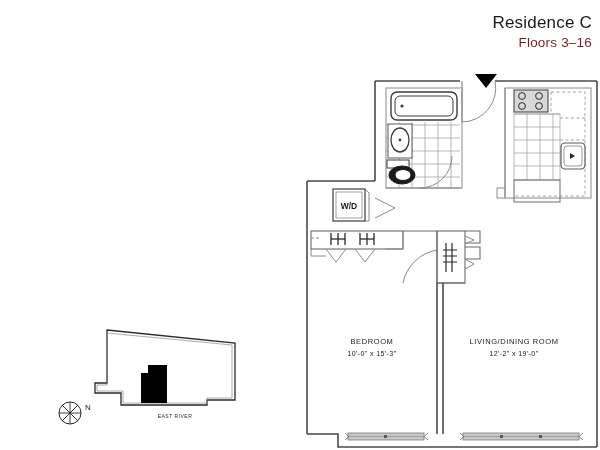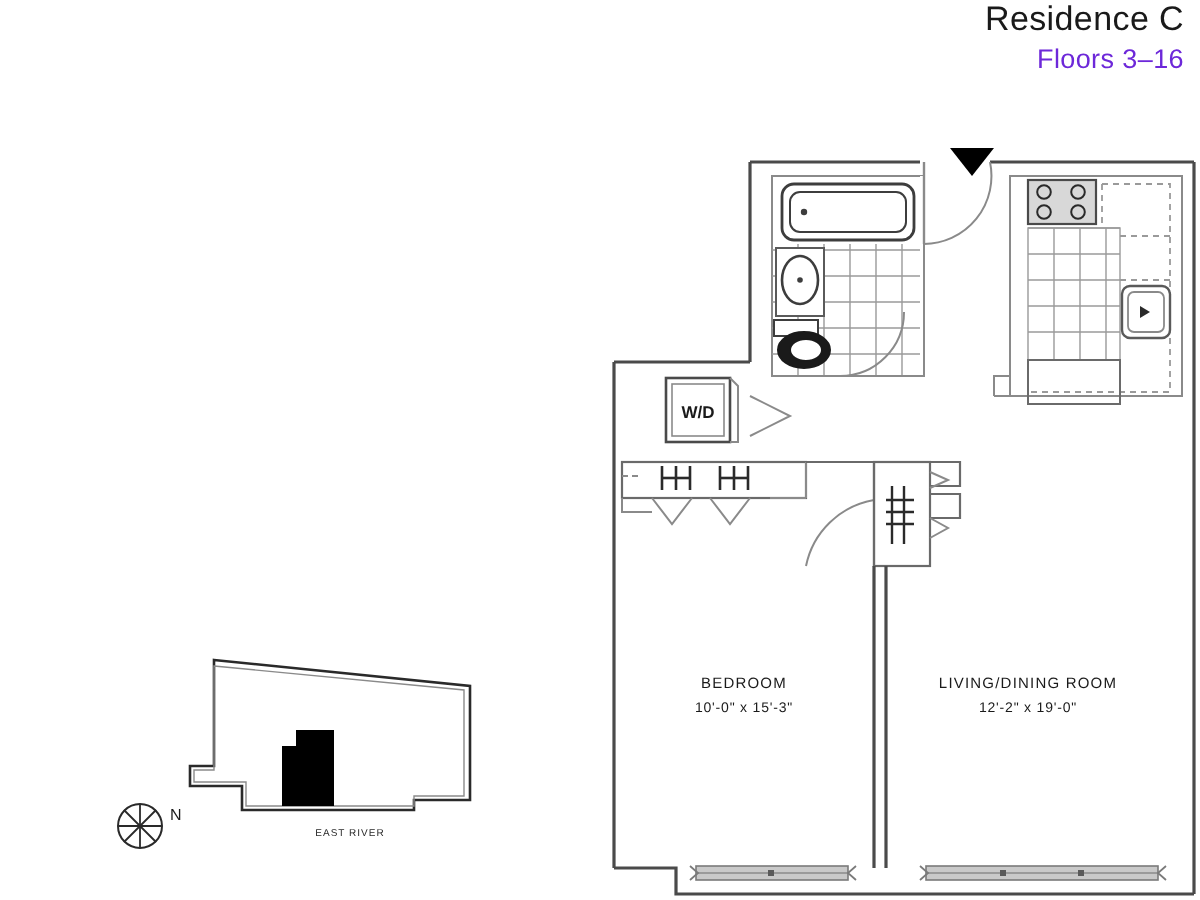--- a/index.html
+++ b/index.html
@@ -7,24 +7,24 @@
     width:600px;height:450px;background:#ffffff;
     font-family:"Liberation Sans",sans-serif;
     position:relative;overflow:hidden;
   }
   .header{
     position:absolute;top:0;right:8px;width:400px;
     text-align:right;
   }
   .title{
     font-size:17px;color:#1a1a1a;letter-spacing:.2px;
-    margin-top:0;line-height:20px;
+    margin-top:13px;line-height:20px;
   }
   .sub{
-    font-size:13.5px;color:#6d28d9;line-height:19px;letter-spacing:.2px;
+    font-size:13.5px;color:#7f1d1d;line-height:19px;letter-spacing:.2px;
   }
   .plan-wrap{position:absolute;left:0;top:0;width:600px;height:450px;}
   .keyplan{position:absolute;left:55px;top:315px;width:210px;height:115px;}
   svg{display:block;overflow:visible;}
   text{font-family:"Liberation Sans",sans-serif;}
 </style>
 </head>
 <body>
 
 <div class="header">

